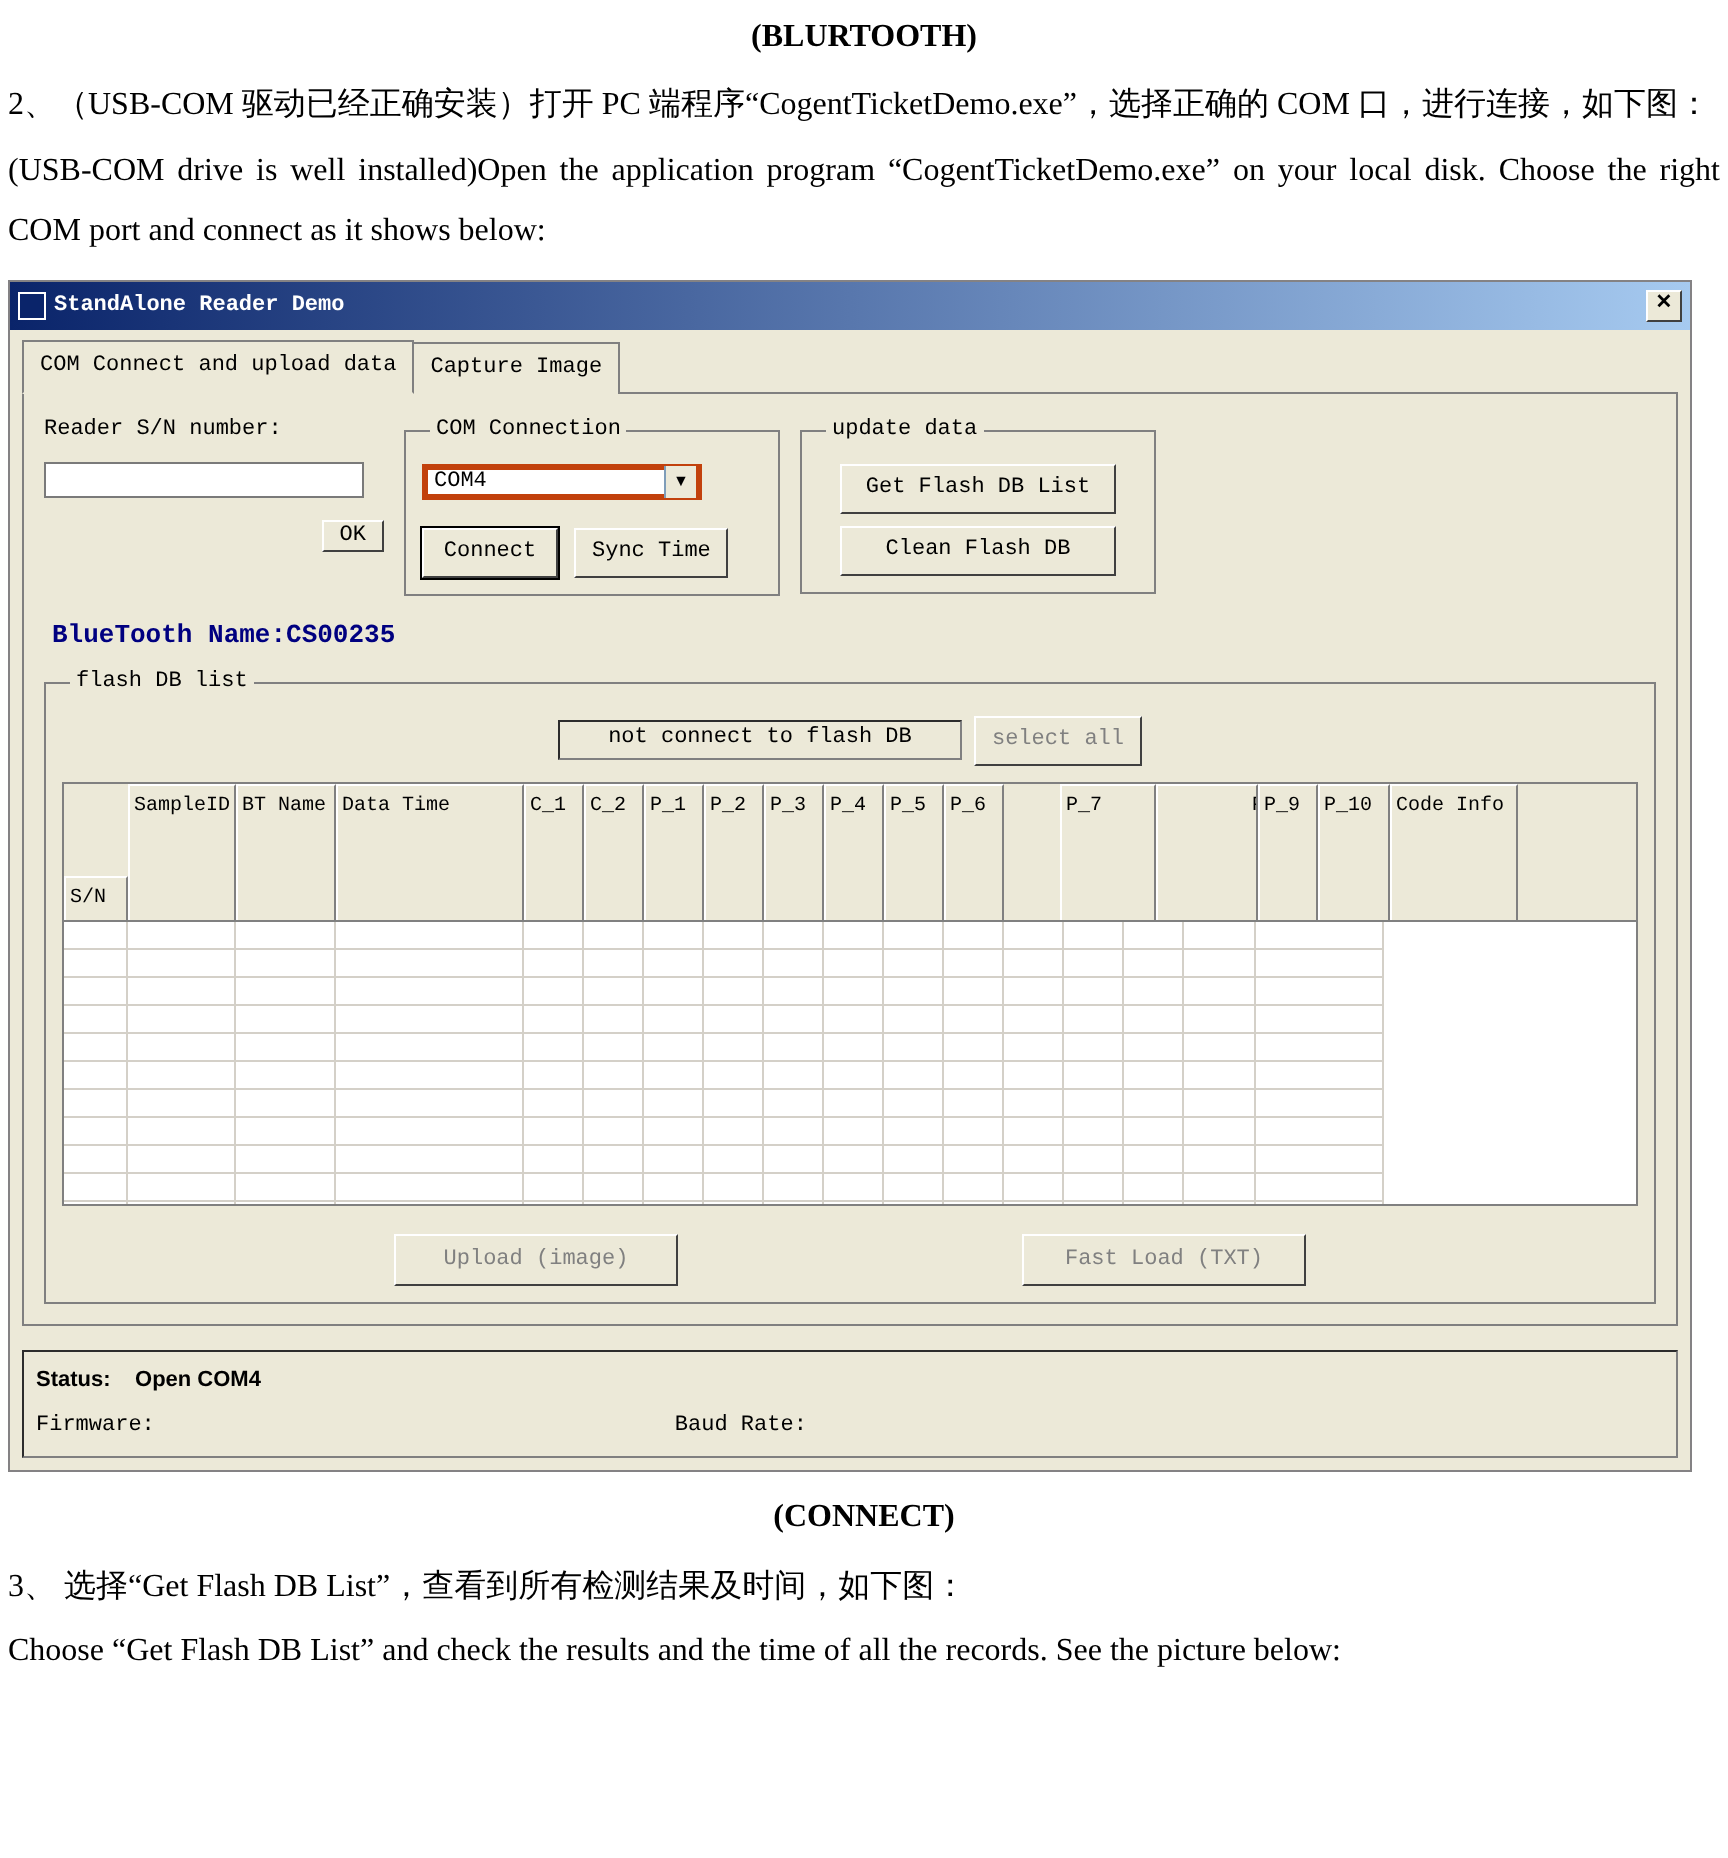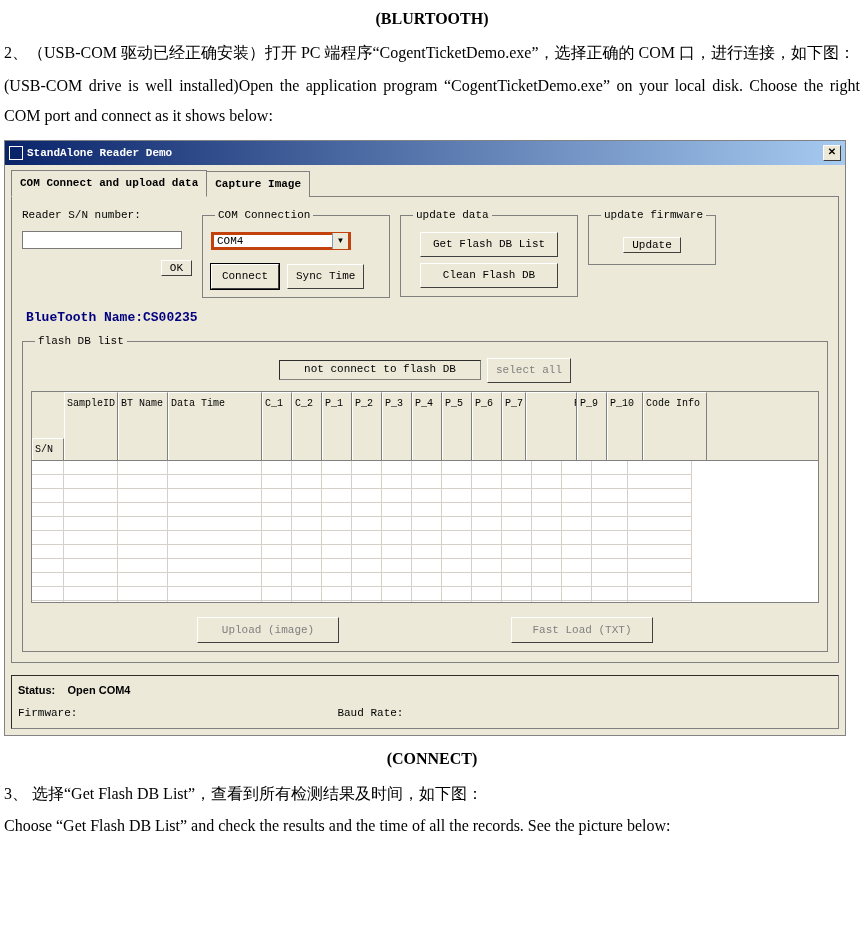--- a/index.html
+++ b/index.html
@@ -74,21 +74,20 @@
   .tab {
     font-family: "Courier New", monospace;
     font-size: 11px;
     padding: 2px 8px;
     border: 1px solid #808080;
     border-bottom: none;
     background: #ece9d8;
     margin-right: -1px;
     position: relative;
     top: 1px;
-    font-weight: bold;
   }
   .tab.active {
     background: #ece9d8;
     border-bottom: 1px solid #ece9d8;
     z-index: 3;
   }
   .tabpanel {
     border: 1px solid #808080;
     padding: 8px 10px 10px 10px;
     background: #ece9d8;
@@ -326,26 +325,20 @@
         </fieldset>
 
         <fieldset class="grp upload-data">
           <legend>update data</legend>
           <div class="btn-stack">
             <span class="btn small" style="width:120px">Get Flash DB List</span>
             <span class="btn small" style="width:120px">Clean Flash DB</span>
           </div>
         </fieldset>
 
-        <fieldset class="grp update-fw">
-          <legend>update firmware</legend>
-          <div style="text-align:center;padding-top:2px">
-            <span class="btn small">Update</span>
-          </div>
-        </fieldset>
       </div>
 
       <div class="bt-name">BlueTooth Name:CS00235</div>
 
       <fieldset class="grp flash-db">
         <legend>flash DB list</legend>
 
         <div class="flash-toolbar">
           <div class="status-box">not connect to flash DB</div>
           <span class="btn small disabled">select all</span>
@@ -358,21 +351,21 @@
               <div class="gh" style="width: 50px;">BT Name</div>
               <div class="gh" style="width: 94px;">Data Time</div>
               <div class="gh" style="width: 30px;">C_1</div>
               <div class="gh" style="width: 30px;">C_2</div>
               <div class="gh" style="width: 30px;">P_1</div>
               <div class="gh" style="width: 30px;">P_2</div>
               <div class="gh" style="width: 30px;">P_3</div>
               <div class="gh" style="width: 30px;">P_4</div>
               <div class="gh" style="width: 30px;">P_5</div>
               <div class="gh" style="width: 30px;">P_6</div>
-              <div class="gh" style="width: 24px;">P_7</div>
+              <div class="gh" style="width: 48px; margin-left: 28px;">P_7</div>
               <div class="gh" style="width: 30px; padding-left: 47px;">P_8</div>
               <div class="gh" style="width: 30px;">P_9</div>
               <div class="gh" style="width: 36px;">P_10</div>
               <div class="gh" style="width: 64px;">Code Info</div>
             </div>
           <div class="grid-rows" id="grid-body">
               <div class="grow">
                 <div class="gc" style="width: 32px;"></div>
                 <div class="gc" style="width: 54px;"></div>
                 <div class="gc" style="width: 50px;"></div>

